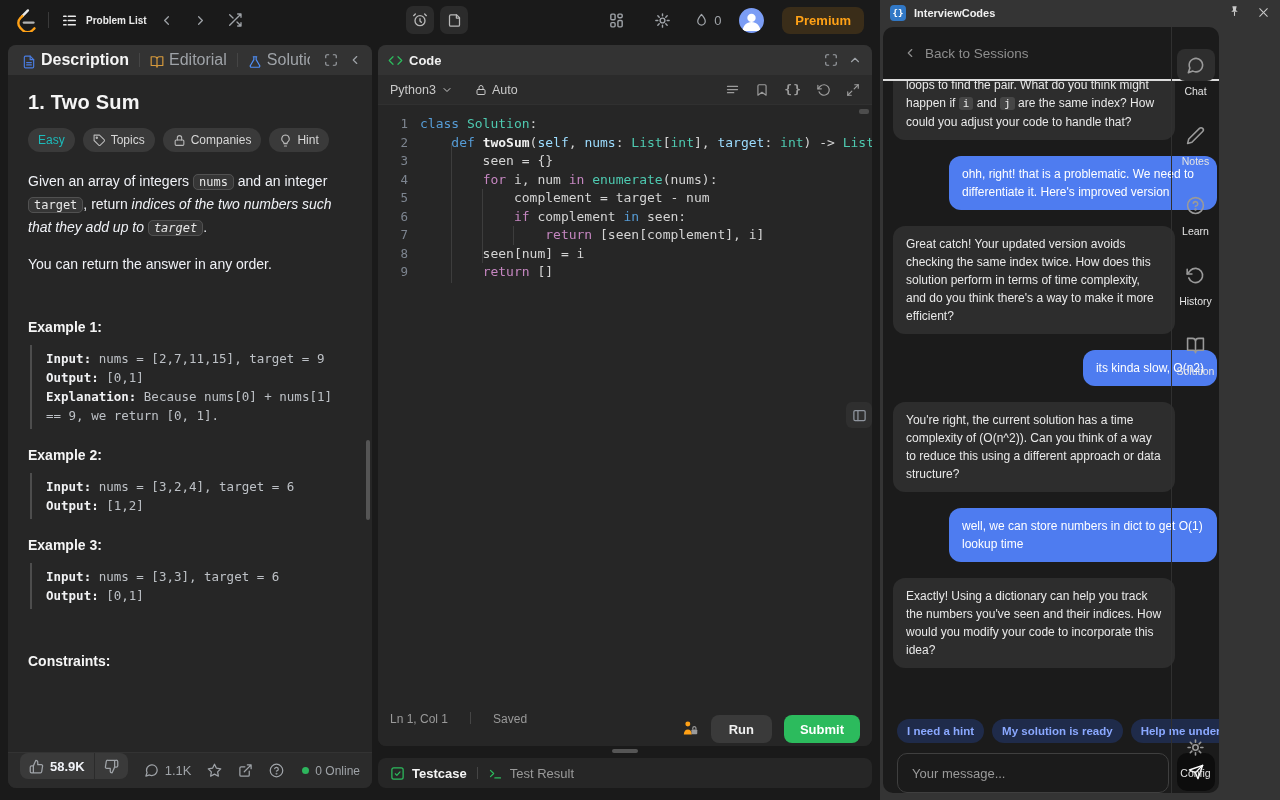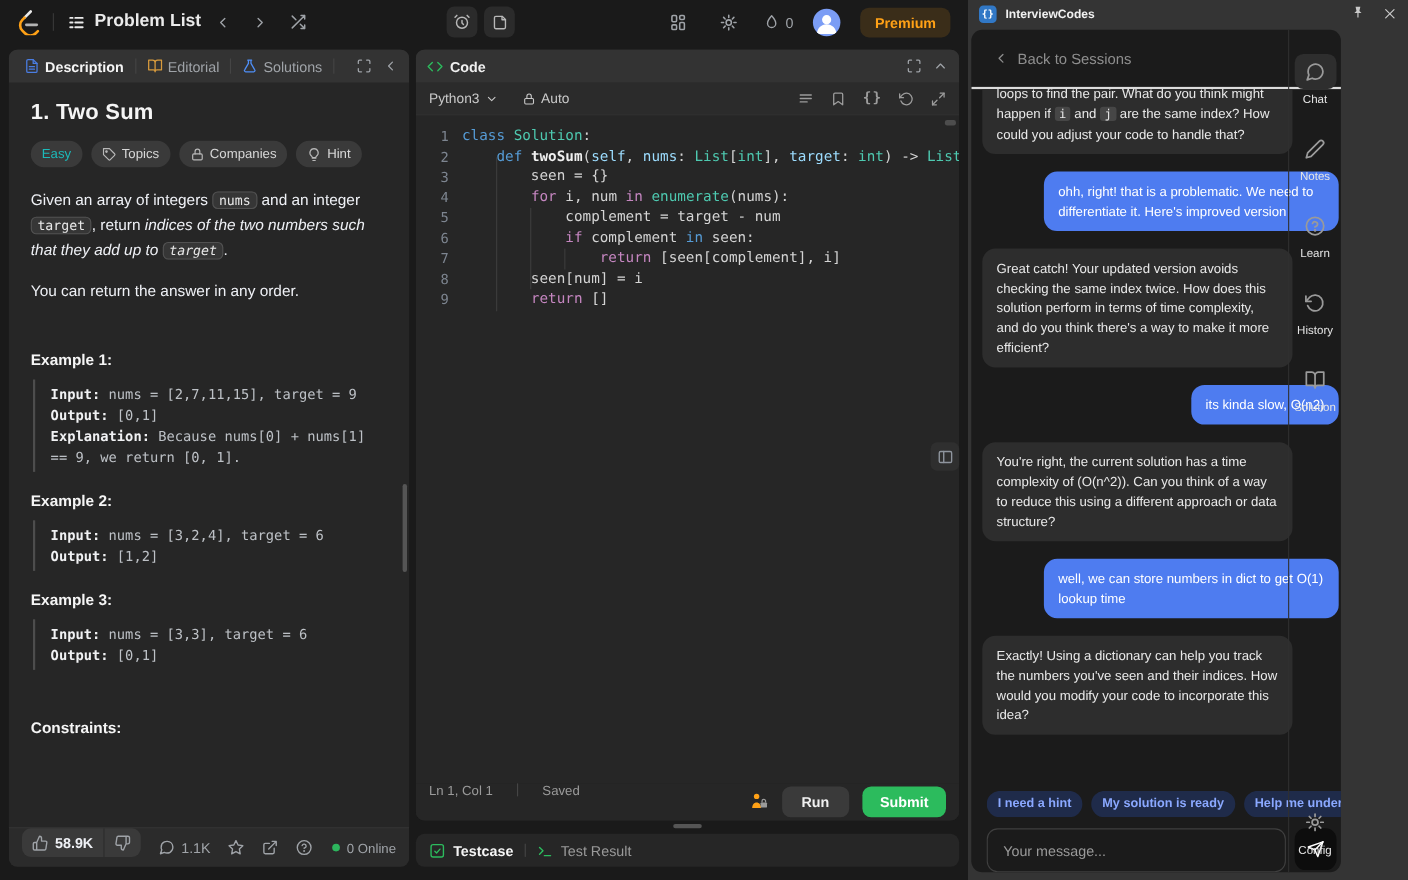--- a/index.html
+++ b/index.html
@@ -4,37 +4,37 @@
 <style>
   *{margin:0;padding:0;box-sizing:border-box}
   html,body{width:1280px;height:800px;overflow:hidden}
   body{background:#1a1a1a;font-family:"Liberation Sans",sans-serif;color:#e8e8e8;position:relative;font-size:13px}
   svg.ic{display:block;stroke:currentColor;fill:none;stroke-width:2;stroke-linecap:round;stroke-linejoin:round}
 
   
   #navbar{position:absolute;left:0;top:0;width:1280px;height:40px;display:flex;align-items:center;background:#1a1a1a}
   .nav-left{display:flex;align-items:center;gap:6px;padding-left:14px}
   .nav-sep{width:1px;height:16px;background:#3a3a3a;margin:0 6px}
-  .nav-problem-list{display:flex;align-items:center;gap:8px;color:#ebebeb;font-size:16px;font-weight:700;cursor:pointer}
+  .nav-problem-list{display:flex;align-items:center;gap:8px;color:#ebebeb;font-size:10px;font-weight:700;cursor:pointer}
   .nav-ic-btn{width:28px;height:28px;display:grid;place-items:center;color:#9fa3a8;border-radius:6px;cursor:pointer}
   .nav-center{position:absolute;left:406px;top:6px;display:flex;gap:6px}
   .nav-sq-btn{width:28px;height:28px;background:#2b2b2b;border-radius:7px;display:grid;place-items:center;color:#b8b8b8;cursor:pointer}
   .nav-right{position:absolute;right:416px;top:0;height:40px;display:flex;align-items:center;gap:18px}
   .streak{display:flex;align-items:center;gap:5px;color:#9fa3a8;font-size:13px}
   .avatar{width:25px;height:25px;border-radius:50%;background:#7b9df5;overflow:hidden;display:grid;place-items:center;cursor:pointer}
   .premium-btn{height:27px;padding:0 13px;border-radius:8px;background:rgba(255,161,22,.14);color:#ffa116;font-size:13px;font-weight:700;display:flex;align-items:center;cursor:pointer}
 
   
   .panel{position:absolute;background:#262626;border-radius:8px;overflow:hidden}
   .panel-head{height:30px;background:#333333;display:flex;align-items:center;padding:0 10px;flex:none}
 
   
   #desc-panel{left:8px;top:45px;width:364px;height:743px;display:flex;flex-direction:column}
   .tabs{display:flex;align-items:center;overflow:hidden;flex:1;margin-right:52px;white-space:nowrap}
-  .tab{display:flex;align-items:center;gap:5px;font-size:13px;color:#9fa3a8;padding:0 4px;cursor:pointer;flex:none}
+  .tab{display:flex;align-items:flex-end;gap:5px;font-size:16px;color:#9fa3a8;padding:0 4px;cursor:pointer;flex:none}
   .tab.active{color:#f5f5f5;font-weight:700}
   .tab-sep{width:1px;height:14px;background:#454545;margin:0 6px;flex:none}
   .head-controls{position:absolute;display:flex;gap:10px;right:10px;color:#9fa3a8}
   .head-controls .hc{cursor:pointer}
   #desc-content{flex:1;overflow:hidden;padding:16px 20px 0 20px;position:relative}
   .q-title{font-size:20px;font-weight:700;color:#f5f5f5;letter-spacing:.2px}
   .badge-row{display:flex;gap:8px;margin-top:14px}
   .pill{height:24px;display:flex;align-items:center;gap:5px;background:#3a3a3a;border-radius:12px;padding:0 10px;font-size:12px;color:#d7d7d7;cursor:pointer}
   .pill.easy{color:#1cbaba}
   .pill .ic{color:#b8b8b8}

